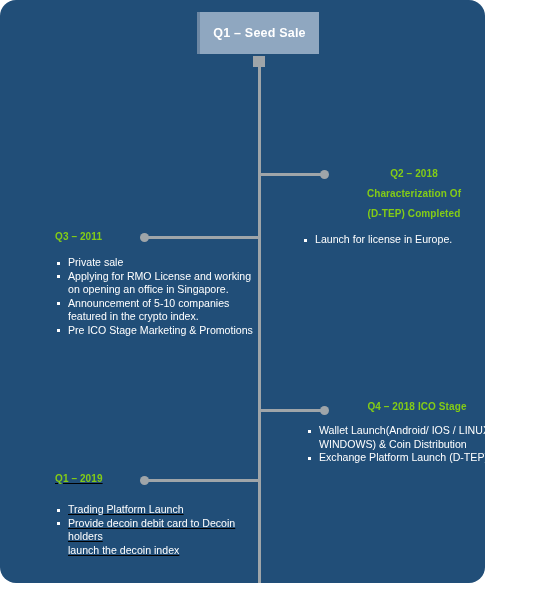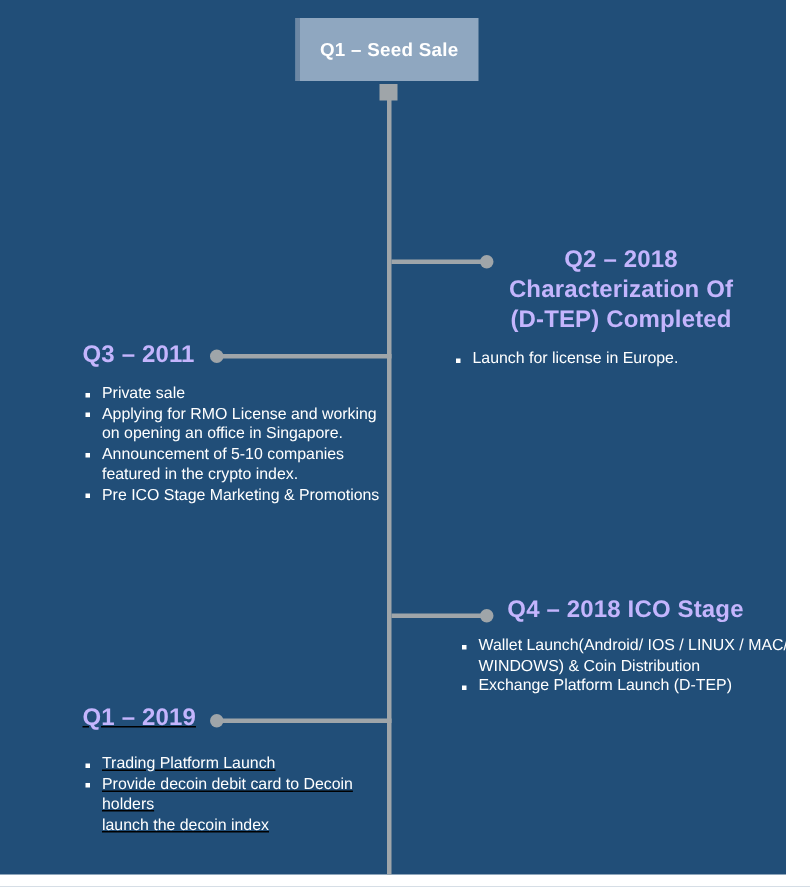--- a/index.html
+++ b/index.html
@@ -12,23 +12,24 @@
     width: 540px;
     height: 591px;
     background: #ffffff;
     overflow: hidden;
     font-family: "Liberation Sans", sans-serif;
   }
   .canvas {
     position: absolute;
     left: 0;
     top: 0;
-    width: 524px;
+    width: 485px;
     height: 583px;
     background: #214e78;
+    border-radius: 16px;
   }
   
   .timeline-axis {
     position: absolute;
     left: 258px;
     top: 58px;
     width: 3px;
     height: 525px;
     background: #9fa5a9;
   }
@@ -73,22 +74,22 @@
     border-radius: 50%;
     background: #9fa5a9;
   }
   
   .milestone {
     position: absolute;
   }
   .milestone h3 {
     margin: 0;
     padding: 0;
-    color: #c4b5fd;
-    font-size: 16px;
+    color: #84cc16;
+    font-size: 10px;
     font-weight: bold;
     line-height: 20px;
     letter-spacing: 0.1px;
   }
   .milestone.right h3 {
     text-align: center;
   }
   .milestone ul {
     margin: 7px 0 0 0;
     padding: 0;

